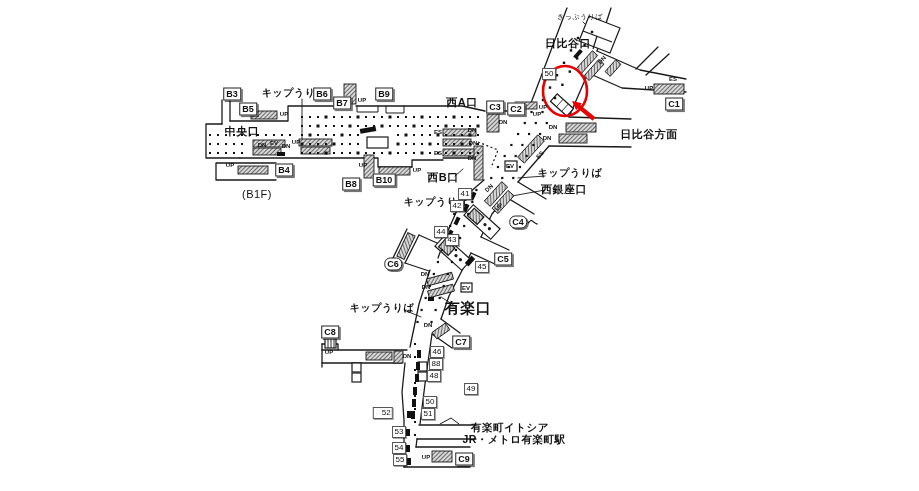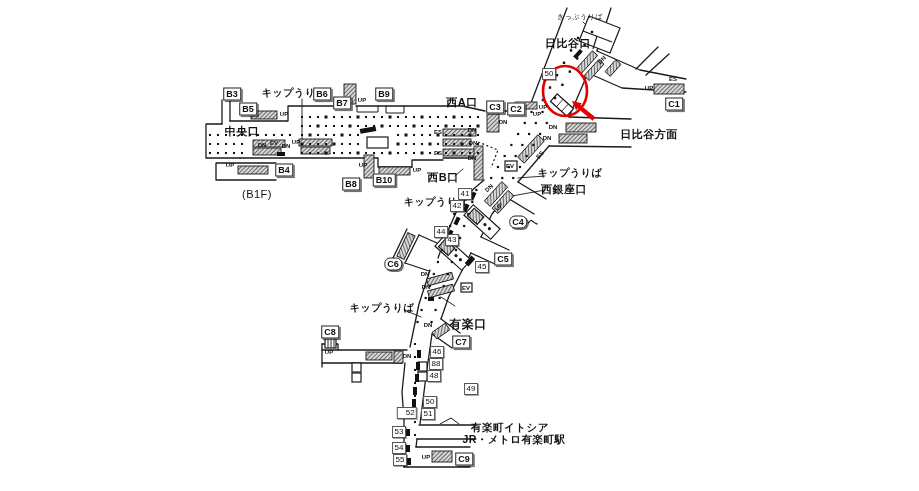--- a/index.html
+++ b/index.html
@@ -476,36 +476,36 @@
       <div class="box ad-box" style="left: 457px; top: 206px;">42</div>
       <div class="box ad-box" style="left: 452px; top: 219px; margin-top: 21px;">43</div>
       <div class="box ad-box" style="left: 441px; top: 232px;">44</div>
       <div class="box ad-box" style="left: 482px; top: 267px;">45</div>
       <div class="box ad-box" style="left: 437px; top: 352px;">46</div>
       <div class="box ad-box" style="left: 436px; top: 364px;">88</div>
       <div class="box ad-box" style="left: 434px; top: 376px;">48</div>
       <div class="box ad-box" style="left: 431px; top: 389px; margin-left: 40px;">49</div>
       <div class="box ad-box" style="left: 430px; top: 402px;">50</div>
       <div class="box ad-box" style="left: 428px; top: 414px;">51</div>
-      <div class="box ad-box" style="left: 407px; top: 413px; padding-left: 8px;">52</div>
+      <div class="box ad-box" style="left: 383px; top: 413px; padding-left: 8px;">52</div>
       <div class="box ad-box" style="left: 399px; top: 432px; text-align: right;">53</div>
       <div class="box ad-box" style="left: 399px; top: 448px;">54</div>
       <div class="box ad-box" style="left: 400px; top: 460px;">55</div>
       <div class="area-label" style="left: 580px; top: 17px; font-size: 7px; font-weight: normal;">きっぷうりば</div>
       <div class="area-label" style="left: 568px; top: 43px; font-size: 11px; font-weight: bold;">日比谷口</div>
       <div class="area-label" style="left: 649px; top: 134px; font-size: 11px; font-weight: bold;">日比谷方面</div>
       <div class="area-label" style="left: 294px; top: 93px; font-size: 10px; font-weight: bold;">キップうりば</div>
       <div class="area-label" style="left: 242px; top: 131px; font-size: 11px; font-weight: bold;">中央口</div>
       <div class="area-label" style="left: 462px; top: 102px; font-size: 11px; font-weight: bold;">西A口</div>
       <div class="area-label" style="left: 443px; top: 177px; font-size: 11px; font-weight: bold;">西B口</div>
       <div class="area-label" style="left: 570px; top: 173px; font-size: 10px; font-weight: bold;">キップうりば</div>
       <div class="area-label" style="left: 564px; top: 189px; font-size: 11px; font-weight: bold;">西銀座口</div>
       <div class="area-label" style="left: 436px; top: 202px; font-size: 10px; font-weight: bold;">キップうりば</div>
       <div class="area-label" style="left: 533px; top: 222px; font-size: 10px; font-weight: bold;">へ</div>
-      <div class="area-label" style="left: 468px; top: 308px; font-size: 12px; font-weight: bold; margin-top: 16px;">有楽口</div>
+      <div class="area-label" style="left: 468px; top: 308px; font-size: 15px; font-weight: bold;">有楽口</div>
       <div class="area-label" style="left: 382px; top: 308px; font-size: 10px; font-weight: bold;">キップうりば</div>
       <div class="area-label" style="left: 510px; top: 428px; font-size: 10.5px; font-weight: bold;">有楽町イトシア</div>
       <div class="area-label" style="left: 514px; top: 440px; font-size: 10.5px; font-weight: bold;">JR・メトロ有楽町駅</div>
       <div class="area-label" style="left: 225px; top: 194px; font-size: 11px; font-weight: normal; margin-left: 32px;">(B1F)</div>
       <div class="tiny-label" style="left: 284px; top: 114px; transform: translate(-50%, -50%) rotate(0deg);">UP</div>
       <div class="tiny-label" style="left: 362px; top: 100px; transform: translate(-50%, -50%) rotate(0deg);">UP</div>
       <div class="tiny-label" style="left: 230px; top: 165px; transform: translate(-50%, -50%) rotate(0deg);">UP</div>
       <div class="tiny-label" style="left: 363px; top: 165px; transform: translate(-50%, -50%) rotate(0deg);">UP</div>
       <div class="tiny-label" style="left: 417px; top: 170px; transform: translate(-50%, -50%) rotate(0deg);">UP</div>
       <div class="tiny-label" style="left: 262px; top: 145px; transform: translate(-50%, -50%) rotate(0deg);">DN</div>

